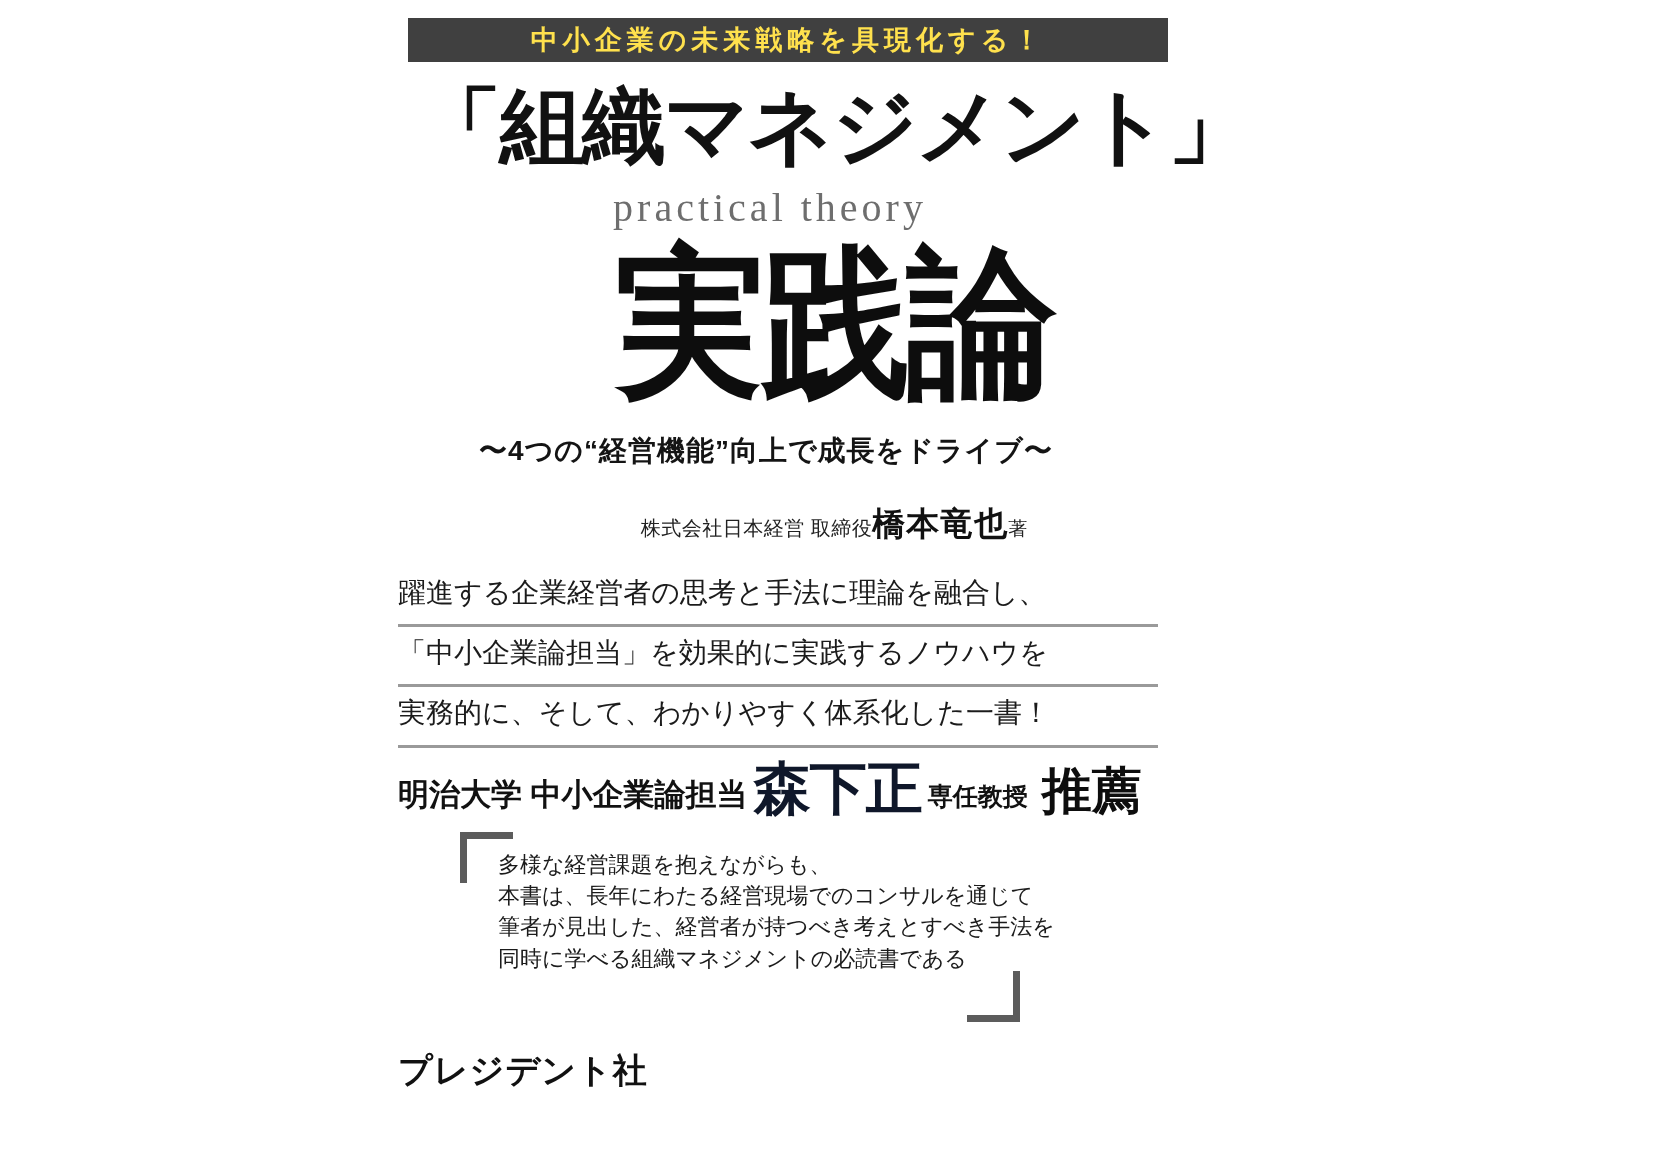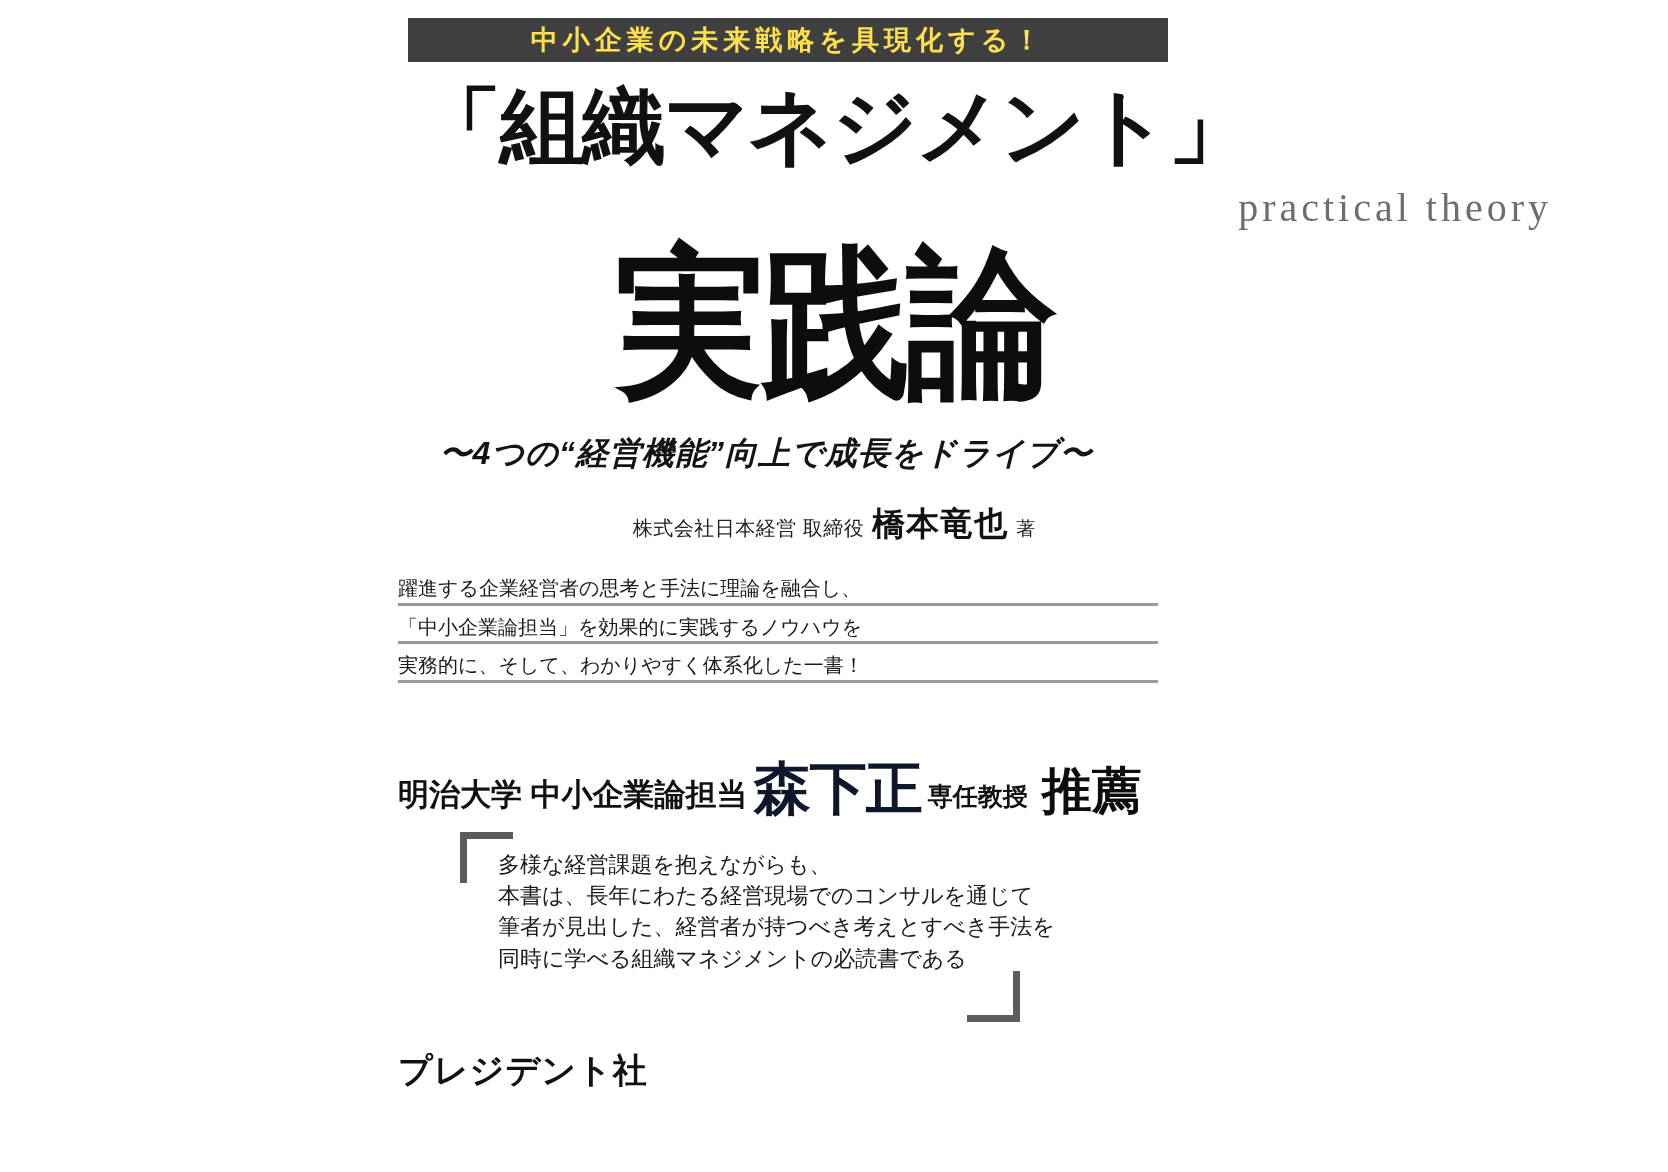--- a/index.html
+++ b/index.html
@@ -57,24 +57,24 @@
     font-size: 84px;
     font-weight: bold;
     letter-spacing: -2px;
     color: #111111;
     line-height: 1.05;
     white-space: nowrap;
   }
 
   .title-latin {
     position: absolute;
-    left: 12px;
+    left: 0;
     top: 188px;
     width: 1540px;
-    text-align: right;
+    text-align: center;
     font-family: "Liberation Serif", "DejaVu Serif", serif;
     font-size: 40px;
     letter-spacing: 4px;
     color: #6e6e6e;
     line-height: 1;
   }
 
   .title-big {
     position: absolute;
     left: 0;
@@ -90,38 +90,36 @@
     transform: scaleY(1.08);
     transform-origin: top center;
   }
 
   .subtitle {
     position: absolute;
     left: 0;
     top: 432px;
     width: 1532px;
     text-align: center;
-    font-size: 32px;
+    font-size: 28px;
     font-weight: bold;
     letter-spacing: 1px;
     color: #141414;
     white-space: nowrap;
-    font-style: italic;
   }
 
   
   .author-line {
     position: absolute;
     left: 0;
     top: 502px;
     width: 1668px;
     display: flex;
     align-items: baseline;
     justify-content: center;
-    gap: 8px;
     white-space: nowrap;
   }
   .author-affil {
     font-size: 20px;
     color: #222;
     letter-spacing: 0.5px;
   }
   .author-name {
     font-size: 33px;
     font-weight: bold;
@@ -134,24 +132,24 @@
   }
 
   
   .desc {
     position: absolute;
     left: 398px;
     top: 578px;
     width: 760px;
   }
   .desc-line {
-    font-size: 20px;
+    font-size: 28px;
     color: #1b1b1b;
     line-height: 1.08;
-    padding-bottom: 3px;
+    padding-bottom: 16px;
     border-bottom: 3px solid #9a9a9a;
     margin-bottom: 11px;
     letter-spacing: 0px;
     white-space: nowrap;
   }
 
   
   .endorse {
     position: absolute;
     left: 398px;

